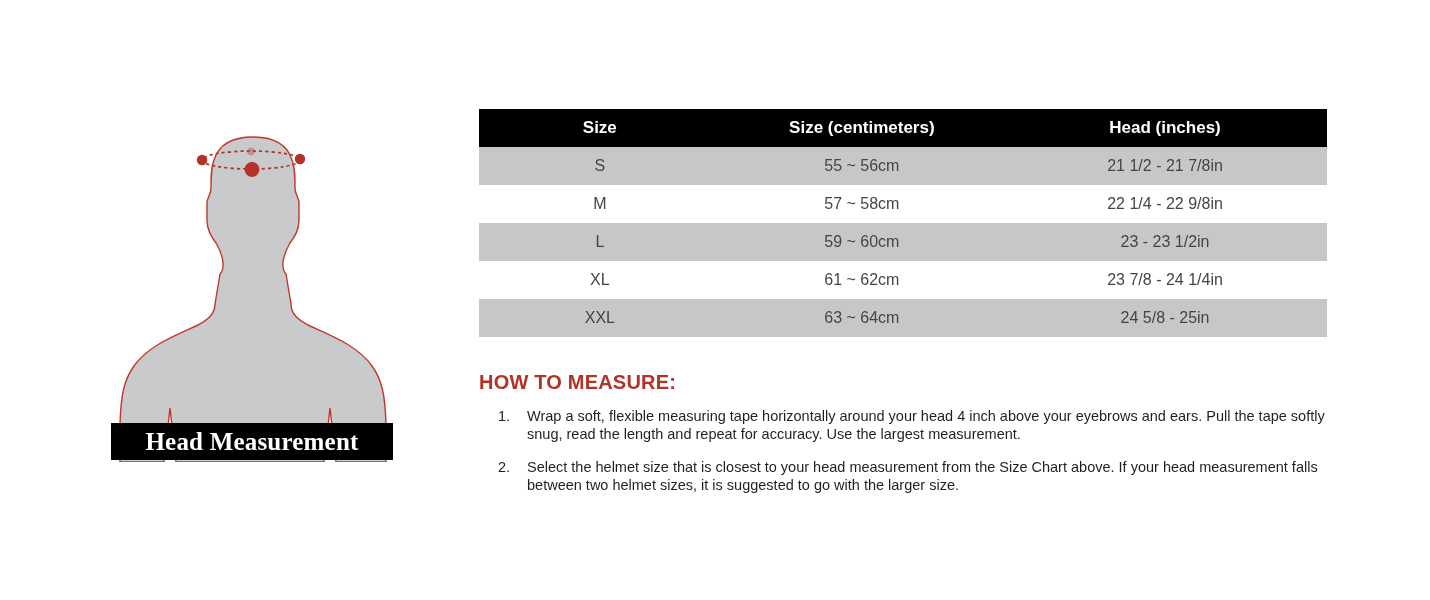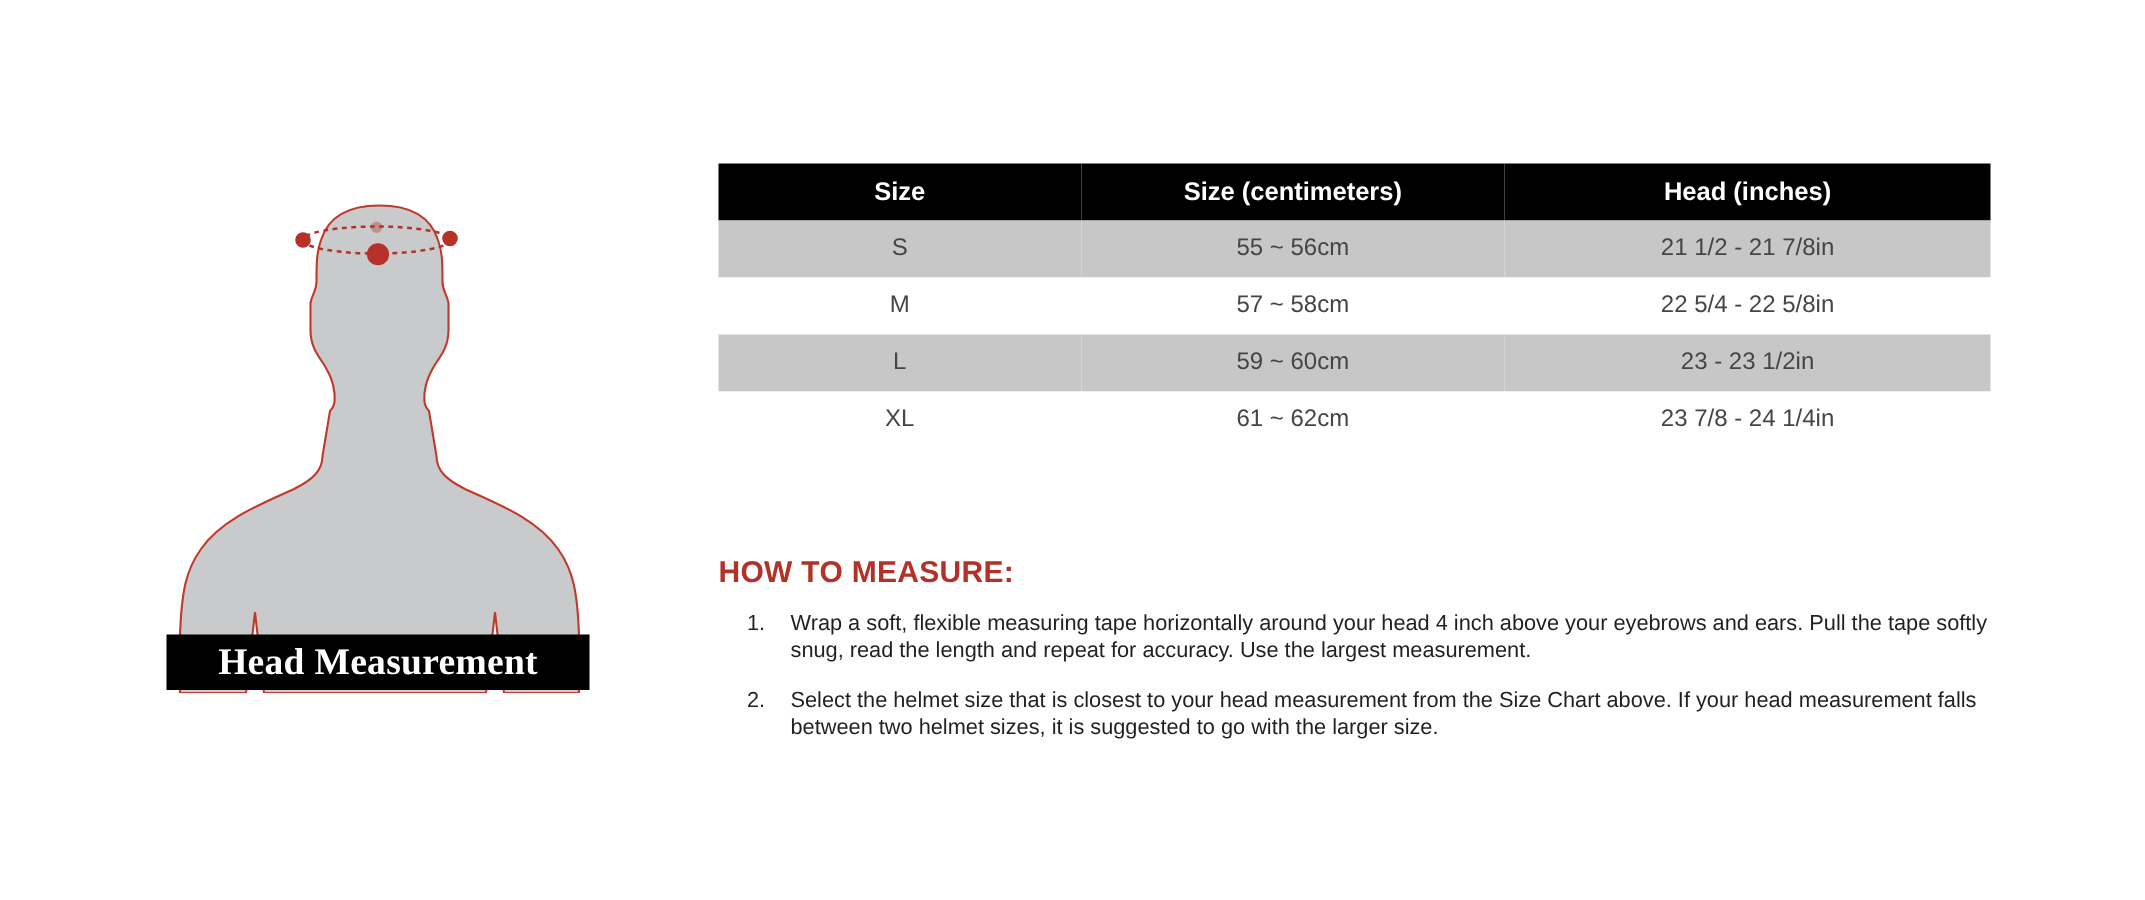--- a/index.html
+++ b/index.html
@@ -125,31 +125,36 @@
     </thead>
     <tbody>
         <tr>
           <td>S</td>
           <td>55 ~ 56cm</td>
           <td>21 1/2 - 21 7/8in</td>
         </tr>
         <tr>
           <td>M</td>
           <td>57 ~ 58cm</td>
-          <td>22 5/4 - 22 5/8in</td>
+          <td>22 1/4 - 22 9/8in</td>
         </tr>
         <tr>
           <td>L</td>
           <td>59 ~ 60cm</td>
           <td>23 - 23 1/2in</td>
         </tr>
         <tr>
           <td>XL</td>
           <td>61 ~ 62cm</td>
           <td>23 7/8 - 24 1/4in</td>
+        </tr>
+        <tr>
+          <td>XXL</td>
+          <td>63 ~ 64cm</td>
+          <td>24 5/8 - 25in</td>
         </tr>
       </tbody>
   </table>
 
   <div class="howto">
     <h2>HOW TO MEASURE:</h2>
     <ol>
       <li>
         <span class="num">1.</span>
         <span class="txt">Wrap a soft, flexible measuring tape horizontally around your head 4 inch above your eyebrows and ears. Pull the tape softly snug, read the length and repeat for accuracy. Use the largest measurement.</span>

